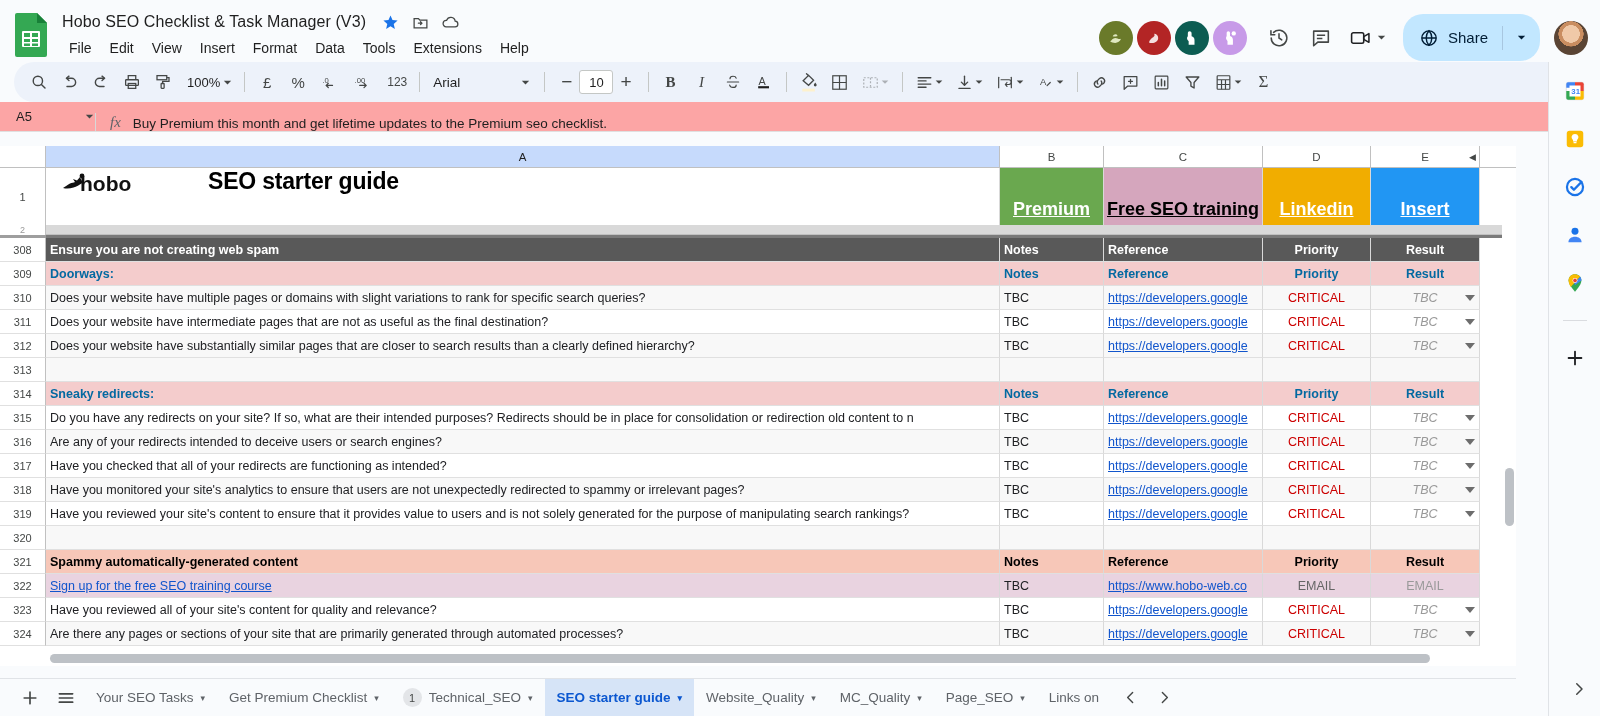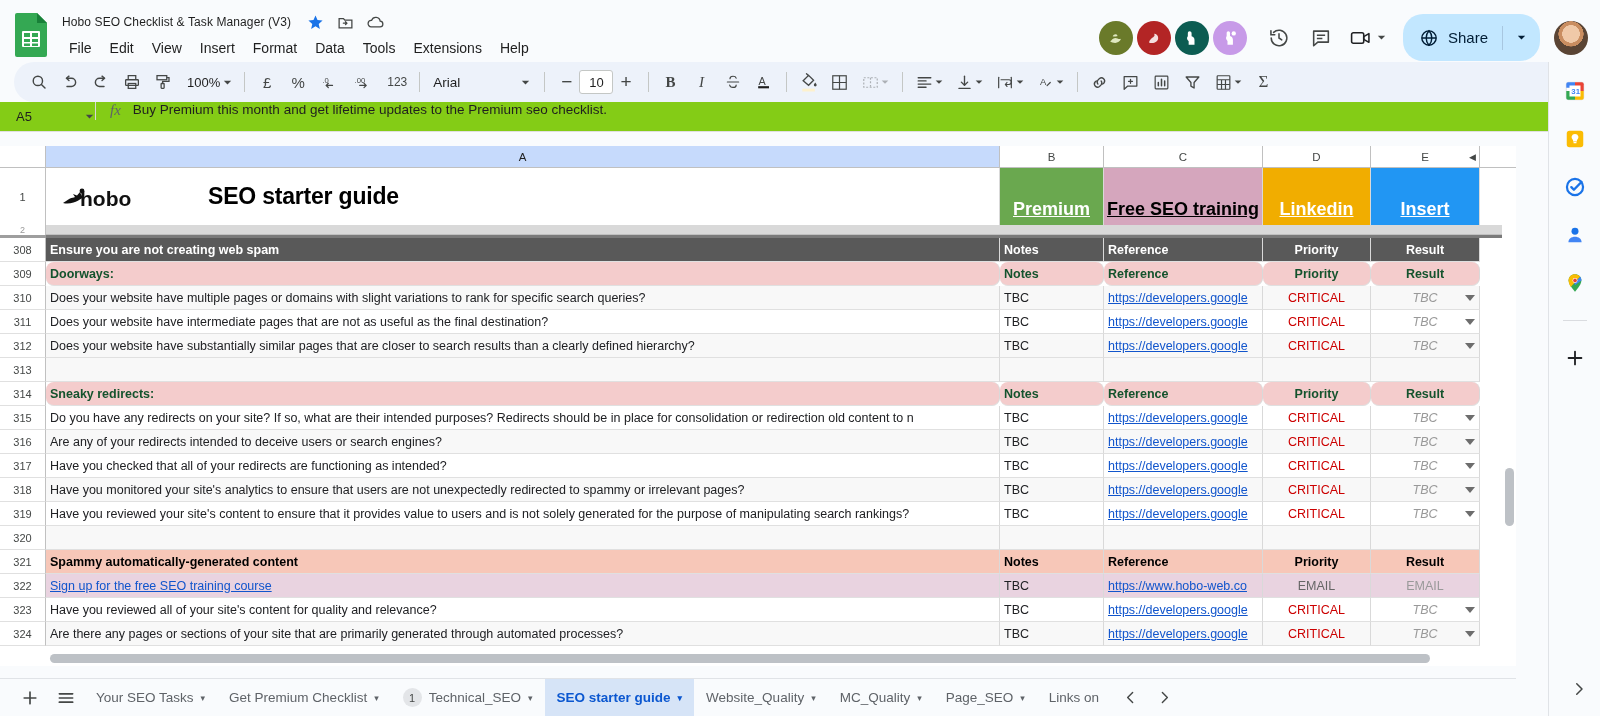--- a/index.html
+++ b/index.html
@@ -10,21 +10,21 @@
     overflow: hidden;
   }
   .app { position: relative; width: 1600px; height: 716px; }
 
   
   .topbar { height: 62px; display: flex; align-items: flex-start; padding: 8px 12px 0 14px; }
   .docs-logo { width: 36px; height: 48px; margin-top: 4px; flex: 0 0 auto; position: relative; }
   .docs-logo svg { display:block; }
   .title-block { margin-left: 12px; flex: 0 0 auto; }
   .title-row { display: flex; align-items: center; height: 28px; }
-  .doc-title { font-size: 12px; color: #1f1f1f; letter-spacing: .1px; white-space: nowrap; }
+  .doc-title { font-size: 16px; color: #1f1f1f; letter-spacing: .1px; white-space: nowrap; }
   .title-icons { display: flex; align-items: center; gap: 10px; margin-left: 14px; }
   .ti { width: 20px; height: 20px; display: flex; align-items: center; justify-content: center; cursor: pointer; }
   .menu-row { display: flex; gap: 4px; margin-top: 2px; }
   .menu-row span {
     font-size: 14px; color: #1f1f1f; padding: 2px 7px; border-radius: 4px; cursor: pointer;
   }
 
   .top-right { margin-left: auto; display: flex; align-items: center; gap: 2px; padding-top: 6px; }
   .collab-avatars { display: flex; align-items: center; gap: 4px; margin-right: 10px; }
   .collab { width: 34px; height: 34px; border-radius: 50%; display:flex; align-items:center; justify-content:center; font-size:17px; color:#fff; }
@@ -58,21 +58,21 @@
   .fontsize-box { display: flex; align-items: center; gap: 3px; }
   .fs-input {
     width: 34px; height: 24px; border: 1px solid #c4c7c5; border-radius: 3px; background: #fff;
     font-size: 13px; text-align: center; color: #1f1f1f; font-family: inherit;
   }
   .bold-b { font-weight: bold; font-size: 15px; font-family: "Liberation Serif", serif; }
   .ital-i { font-style: italic; font-size: 15px; font-family: "Liberation Serif", serif; }
   .collapse-btn { position: absolute; right: 8px; }
 
   
-  .formula-bar { height: 30px; display: flex; align-items: flex-start; background: #84cc16; border-bottom: 1px solid #e0e0e0; }
+  .formula-bar { height: 30px; display: flex; align-items: flex-end; background: #fca5a5; border-bottom: 1px solid #e0e0e0; }
   .namebox { width: 95px; display: flex; align-items: center; padding-left: 16px; height: 100%; }
   .namebox-txt { font-size: 13px; color: #1f1f1f; flex: 1; }
   .fb-sep { width: 1px; height: 18px; background: #d8d8d8; }
   .fx { padding: 0 12px 0 14px; font-style: italic; font-family: "Liberation Serif", serif; font-size: 15px; color: #5f6368; }
   .formula-txt { font-size: 13.5px; color: #1f1f1f; }
 
   
   .grid-area { position: absolute; left: 0; top: 146px; width: 1516px; height: 520px; background: #fff; }
   .colhdr-row { display: flex; height: 22px; background: #fff; border-bottom: 1px solid #c0c0c0; }
   .corner { width: 46px; min-width: 46px; border-right: 1px solid #c0c0c0; background:#fff; }
@@ -102,34 +102,34 @@
   .cC { width: 159px; min-width: 159px; }
   .cD { width: 108px; min-width: 108px; justify-content: center; }
   .cE { width: 109px; min-width: 109px; justify-content: center; }
 
   .frozen-divider { height: 3px; background: #c8c8c8; display:flex; }
   .frozen-divider .fdl { width:46px; min-width:46px; background:#9e9e9e; }
   .frozen-divider .fdr { flex:1; background: #7a7a7a; }
 
   .row1 { height: 57px; }
   .row1 .cell { border-bottom: none; }
-  .logo-cell { display: flex; align-items: center; gap: 0; padding-left: 14px !important; }
+  .logo-cell { display: flex; align-items: flex-start; gap: 0; padding-left: 14px !important; }
   .hobo-mark { display:flex; align-items:center; }
   .sheet-h1 { font-size: 23px; font-weight: bold; color: #000; margin-left: 66px; letter-spacing: -.2px; }
   .btn-cell { justify-content: center; align-items: flex-end; padding-bottom: 5px !important; }
   .btn-link { font-size: 18px; font-weight: bold; text-decoration: underline; }
 
   .row2strip { display:flex; height: 10px; }
   .row2strip .rs-l { width:46px; min-width:46px; background:#fff; border-right:1px solid #c0c0c0; font-size:9px; color:#999; text-align:center; line-height:10px;}
   .row2strip .rs-r { flex:1; background:#d9d9d9; border-bottom:1px solid #c0c0c0;}
 
   .databody { height: 412px; overflow: hidden; }
   .r24 { height: 24px; }
   .sec-dark { background: #595959; color: #fff; font-weight: bold; }
-  .sec-pink { background: #f4cccc; color: #14532d; font-weight: bold; border-radius: 8px; }
+  .sec-pink { background: #f4cccc; color: #0369a1; font-weight: bold; }
   .sec-pink2 { background: #f7c7b8; color: #000; font-weight: bold; }
   .row-alt { background: #f8f8f8; }
   .row-white { background: #fff; }
   .row-lilac { background: #e9d3e0; text-align: right; }
   .crit { color: #cc0000; font-size: 12.5px; }
   .email-t { color: #666; font-size: 12.5px; }
   .tbc-it { color: #999; font-style: italic; font-size: 12.5px; }
   .free-t { color: #999; font-size: 12.5px; }
   .link-blue { color: #1155cc; text-decoration: underline; font-size: 12.5px; }
   .link-row { color: #1155cc; text-decoration: underline; }

